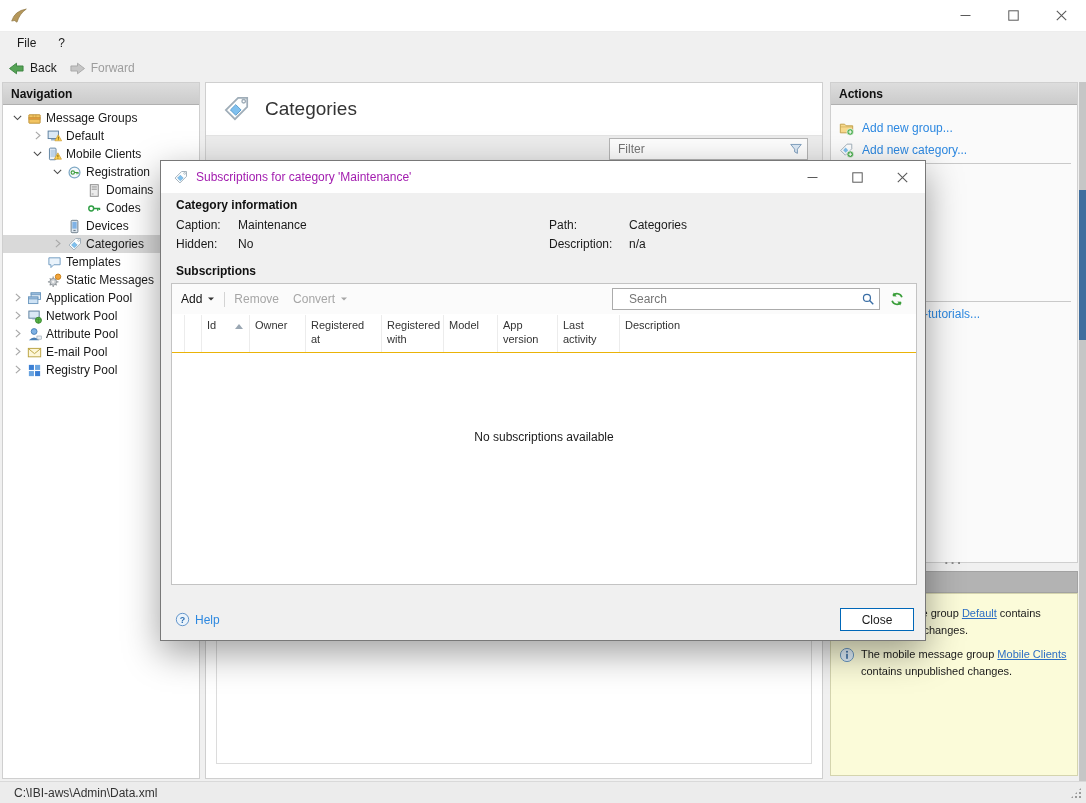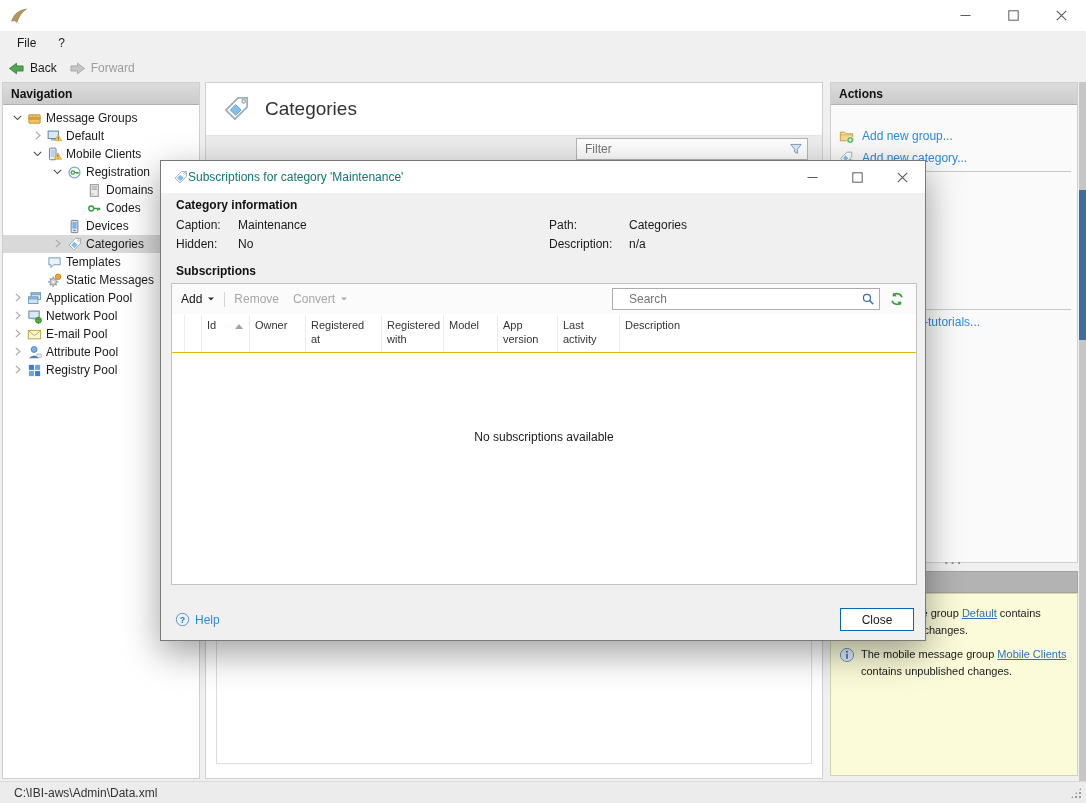--- a/index.html
+++ b/index.html
@@ -36,27 +36,27 @@
   .expander { width:15px; height:14px; flex:0 0 15px; display:inline-flex; }
   .expander svg { width:13px; height:13px; }
   .tree-label { margin-left:4px; }
   .tree .icon { margin-left:1px; }
 
   .main-panel { left:205px; top:82px; width:618px; height:697px; background:#fff; border:1px solid #cfcfcf; position:absolute; }
   .main-head { height:52px; display:flex; align-items:center; gap:15px; padding-left:16px; }
   .main-head .icon { width:28px; height:28px; flex:0 0 28px; }
   .main-title { font-size:19px; color:#333; }
   .filter-bar { height:28px; background:#ececec; border-top:1px solid #e3e3e3; border-bottom:1px solid #dcdcdc; display:flex; align-items:center; justify-content:flex-end; padding-right:14px; }
-  .filter-box { position:relative; width:232px;margin-left:12px; }
+  .filter-box { position:relative; width:199px;margin-left:12px; }
   .filter-box input { width:100%; height:22px; border:1px solid #b5b5b5; padding:2px 24px 2px 8px; font-size:12px; font-family:inherit; background:#fdfdfd; }
   .filter-box .icon { position:absolute; right:5px; top:4px; width:14px; height:14px; }
   .list-area { position:absolute; left:10px; right:10px; top:88px; bottom:14px; border:1px solid #dcdcdc; background:#fff; }
 
   .actions-panel { left:830px; top:82px; width:248px; height:481px; background:#fafafa; border:1px solid #cfcfcf; position:absolute; }
-  .action-list { padding-top:20px; }
+  .action-list { padding-top:12px; }
   .action-item { height:22px; display:flex; align-items:center; padding-left:8px; color:#2d88e0; cursor:pointer; white-space:nowrap; }
   .action-item .icon { margin-right:8px; }
   .action-sep { border-top:1px solid #c9c9c9; margin:2px 6px 1px 6px; }
   .action-spacer { height:112px; }
 
   .grip-row { position:absolute; left:830px; top:559px; width:248px; height:12px; text-align:center; color:#8a8a8a; font-weight:bold; letter-spacing:2px; line-height:8px; font-size:13px; }
   .band { position:absolute; left:830px; top:571px; width:248px; height:22px; background:#b3b3b3; border:1px solid #a2a2a2; }
   .notifications { position:absolute; left:830px; top:593px; width:248px; height:183px; background:#fbfbd9; border:1px solid #d4d4ae; padding:6px 4px 0 4px; overflow:hidden; }
   .notice { display:flex; gap:6px; padding:5px 4px 3px 4px; }
   .notice .icon { width:16px; height:16px; flex:0 0 16px; margin-top:1px; }
@@ -67,21 +67,21 @@
   .edge-bleed .blue { position:absolute; left:0; right:0; top:108px; height:150px; background:#3f6e9e; }
 
   .statusbar { position:absolute; left:0; bottom:0; width:1086px; height:22px; background:#ececec; border-top:1px solid #d9d9d9; display:flex; align-items:center; padding-left:14px; color:#333; }
   .status-grip { position:absolute; right:4px; bottom:4px; width:12px; height:12px;
      background-image:radial-gradient(#9a9a9a 1.1px, transparent 1.2px); background-size:4px 4px;
      clip-path:polygon(100% 0, 100% 100%, 0 100%); }
 
   
   .dialog { position:absolute; left:160px; top:160px; width:766px; height:481px; background:#f0f0f0; border:1px solid #787878; box-shadow:0 12px 34px rgba(0,0,0,.38); z-index:50; }
   .dlg-titlebar { height:32px; background:#fff; display:flex; align-items:center; padding-left:12px; }
-  .dlg-title { margin-left:0; color:#0f766e; }
+  .dlg-title { margin-left:8px; color:#a21caf; }
   .dlg-controls { margin-left:auto; display:flex; }
   .dlg-btn { width:45px; height:32px; display:flex; align-items:center; justify-content:center; }
   .dlg-btn svg { width:11px; height:11px; }
   .dlg-section { position:absolute; left:15px; font-weight:bold; color:#111; }
   .fld { position:absolute; color:#1a1a1a; white-space:nowrap; }
   .content-box { position:absolute; left:10px; top:122px; width:746px; height:302px; background:#fff; border:1px solid #c3c3c3; }
   .tbar { height:30px; display:flex; align-items:center; padding-left:9px; background:#fbfbfb; }
   .tb-item { display:flex; align-items:center; gap:5px; }
   .tb-item .caret svg { width:8px; height:8px; }
   .tb-add { color:#111; }
@@ -325,40 +325,40 @@
         <span class="tree-label">Network Pool</span>
       </div>
       <div class="tree-row" style="padding-left: 8px;">
         <span class="expander">
           <svg viewBox="0 0 16 16">
             <path d="M6 3.5 L11 8 L6 12.5" fill="none" stroke="#a8a8a8" stroke-width="1.4"></path>
           </svg>
         </span>
         <span class="icon">
           <svg viewBox="0 0 16 16">
-            <rect x="1.4" y="3.6" width="13.2" height="9" fill="#fdf6d8" stroke="#b9a23f"></rect>
-            <path d="M1.4 3.8 L8 9.2 L14.6 3.8" fill="none" stroke="#b9a23f"></path>
-          </svg>
-        </span>
-        <span class="tree-label">E-mail Pool</span>
-      </div>
-      <div class="tree-row" style="padding-left: 8px;">
-        <span class="expander">
-          <svg viewBox="0 0 16 16">
-            <path d="M6 3.5 L11 8 L6 12.5" fill="none" stroke="#a8a8a8" stroke-width="1.4"></path>
-          </svg>
-        </span>
-        <span class="icon">
-          <svg viewBox="0 0 16 16">
             <circle cx="7.6" cy="4.8" r="3.1" fill="#7fb2e5" stroke="#4a7fb5"></circle>
             <path d="M2 14 Q7.6 8.2 13.2 14 Z" fill="#4a7fb5"></path>
             <rect x="10.6" y="9.6" width="4.6" height="3.4" fill="#e8eef4" stroke="#8a9aa8" stroke-width="0.6"></rect>
           </svg>
         </span>
         <span class="tree-label">Attribute Pool</span>
+      </div>
+      <div class="tree-row" style="padding-left: 8px;">
+        <span class="expander">
+          <svg viewBox="0 0 16 16">
+            <path d="M6 3.5 L11 8 L6 12.5" fill="none" stroke="#a8a8a8" stroke-width="1.4"></path>
+          </svg>
+        </span>
+        <span class="icon">
+          <svg viewBox="0 0 16 16">
+            <rect x="1.4" y="3.6" width="13.2" height="9" fill="#fdf6d8" stroke="#b9a23f"></rect>
+            <path d="M1.4 3.8 L8 9.2 L14.6 3.8" fill="none" stroke="#b9a23f"></path>
+          </svg>
+        </span>
+        <span class="tree-label">E-mail Pool</span>
       </div>
       <div class="tree-row" style="padding-left: 8px;">
         <span class="expander">
           <svg viewBox="0 0 16 16">
             <path d="M6 3.5 L11 8 L6 12.5" fill="none" stroke="#a8a8a8" stroke-width="1.4"></path>
           </svg>
         </span>
         <span class="icon">
           <svg viewBox="0 0 16 16">
             <rect x="2" y="2" width="5.4" height="5.4" fill="#3b7fd4"></rect>

